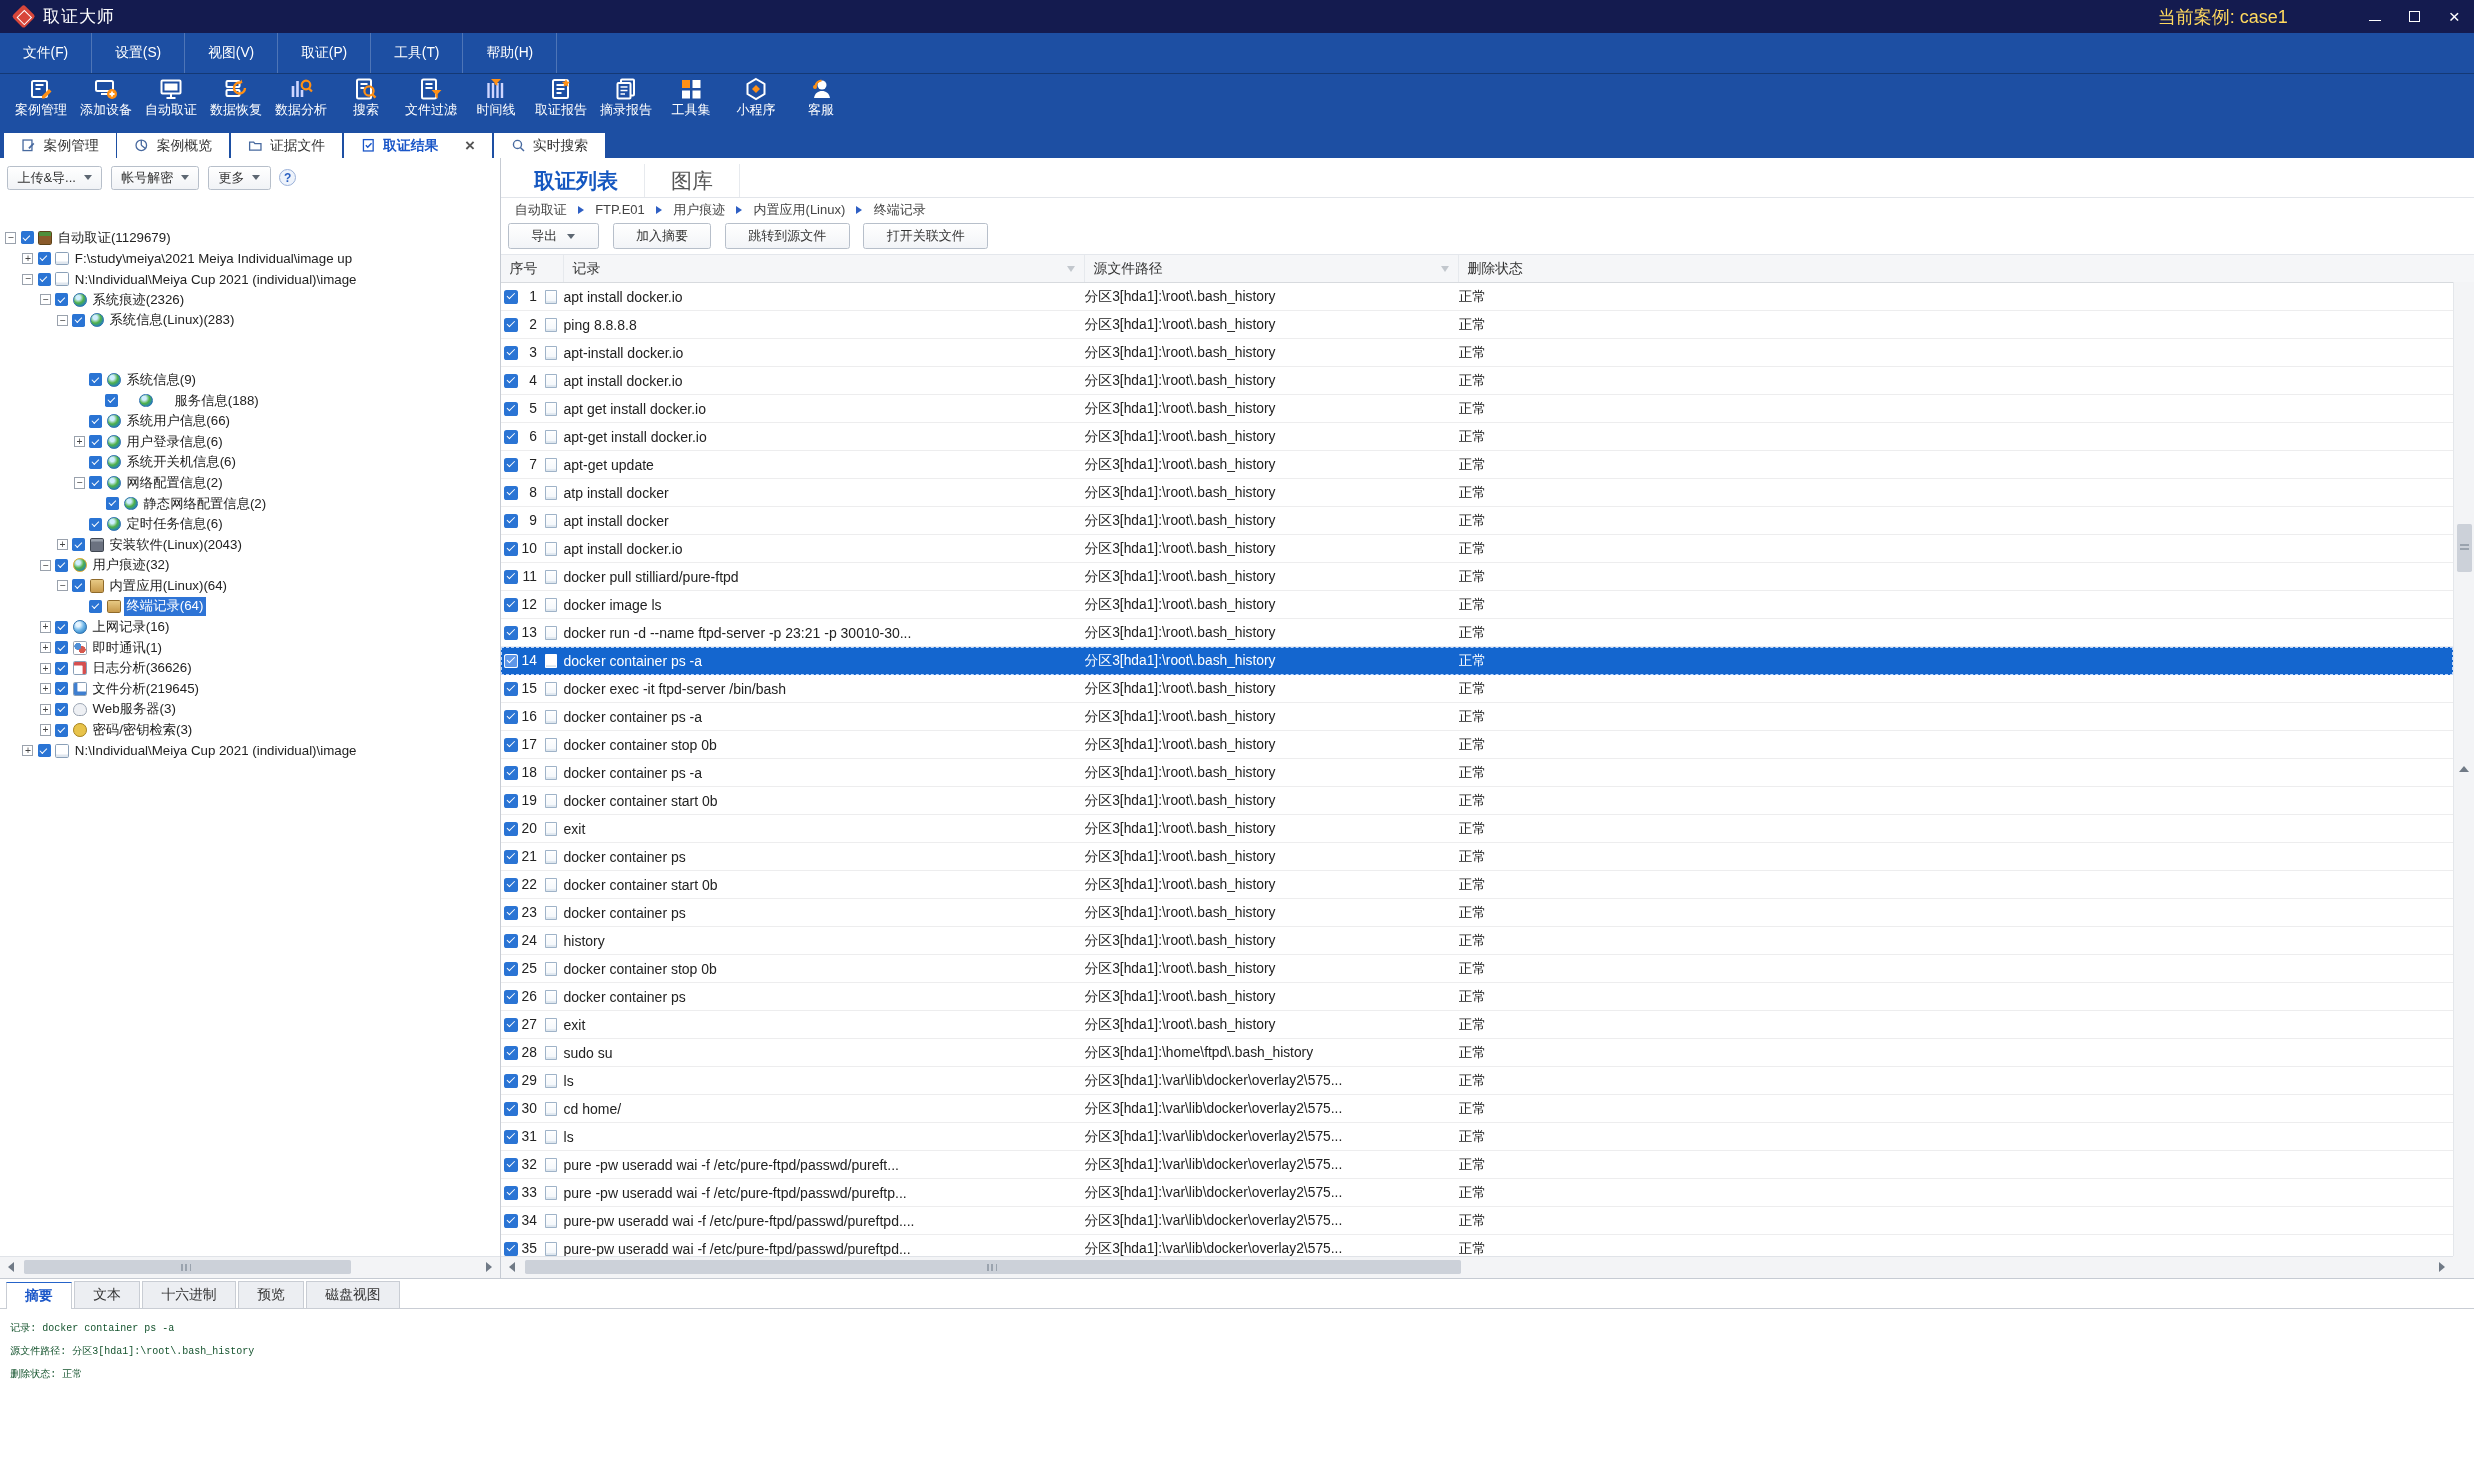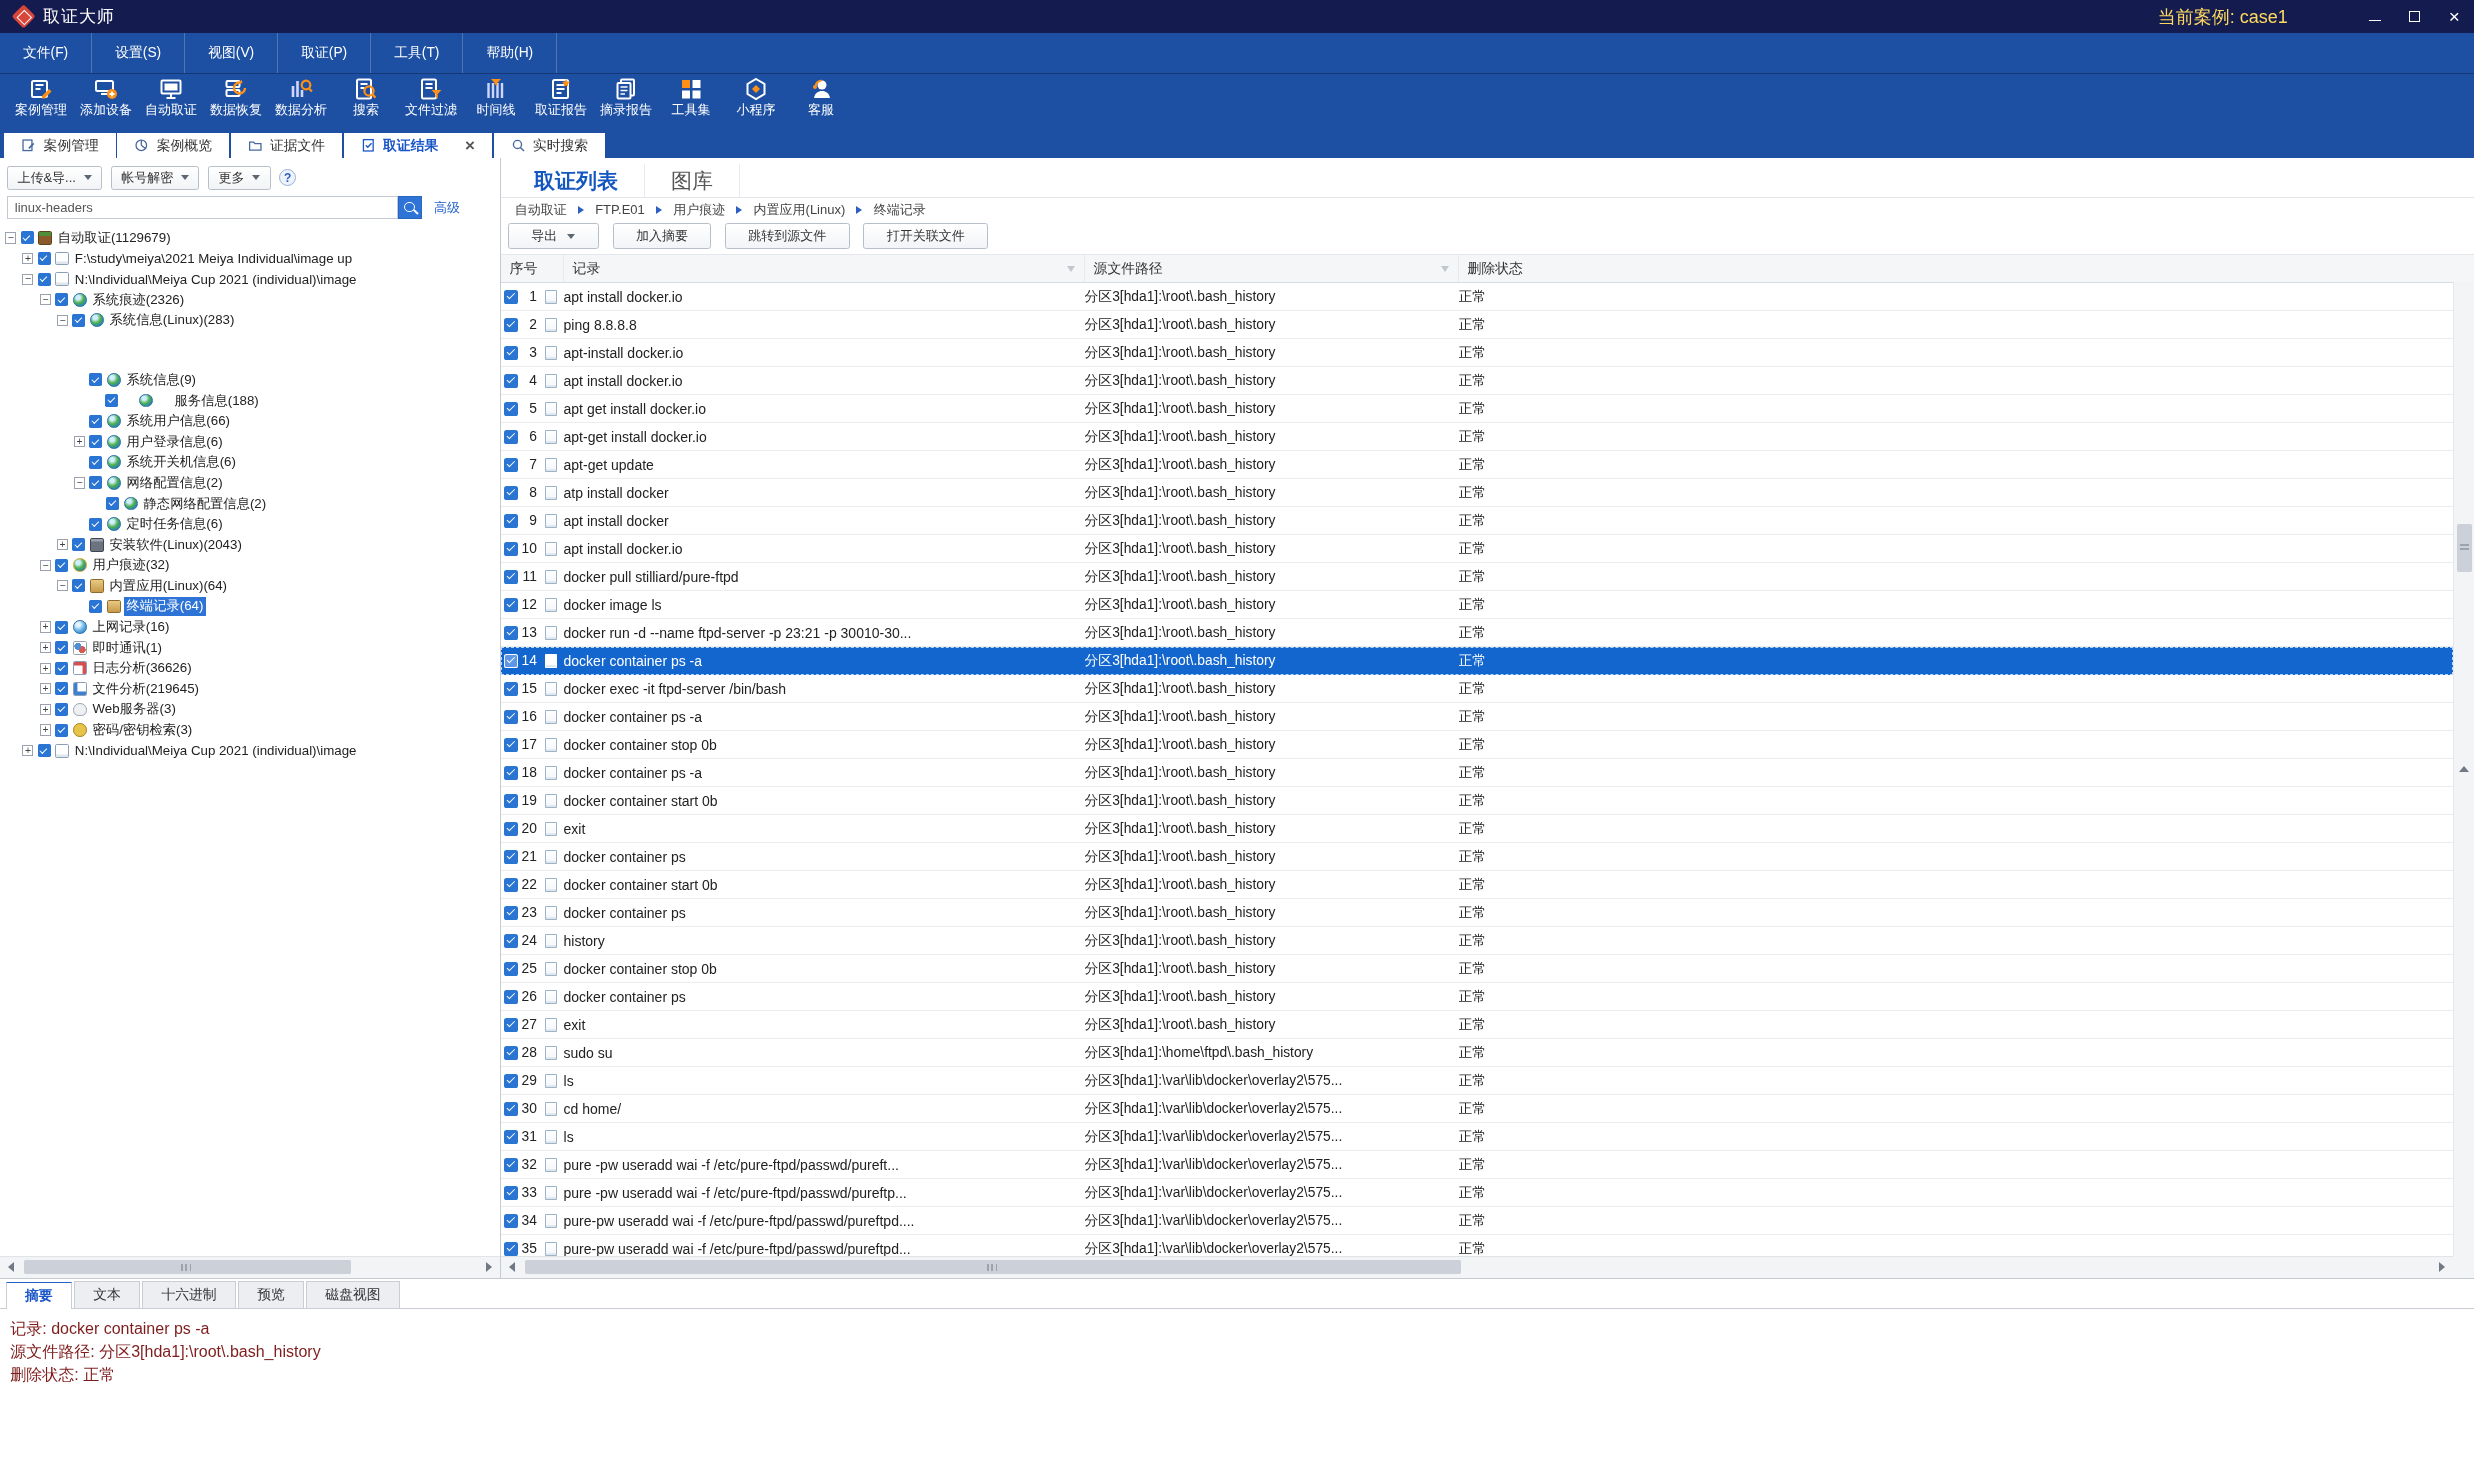--- a/index.html
+++ b/index.html
@@ -146,21 +146,21 @@
   .main-hscroll{right:22.3px}
   .main-hthumb{width:936px;margin-left:1.7px}
   .scorner{position:absolute;right:0;bottom:0;width:22.3px;height:22.3px;background:#f3f4f6}
 
   
   .bottom-panel{height:206px;border-top:0.9px solid #c6cbd3;background:#fff}
   .bp-tabs{height:30px;display:flex;align-items:flex-end;gap:2.6px;padding:2.6px 6px 0;border-bottom:0.9px solid #c9cdd4}
   .bp-tab{height:27px;display:flex;align-items:center;padding:0 18px;font-size:13.8px;background:#eceef2;
     border:0.9px solid #c9cdd4;border-bottom:none;color:#333;cursor:pointer;position:relative}
   .bp-tab.active{background:#fff;color:var(--accent);font-weight:bold;border-top:1.7px solid #2563c9;top:0.9px}
-  .bp-content{padding:7.7px 10.3px;font-family:Liberation Sans, sans-serif;font-size:16px;color:#7f1d1d;line-height:23px}
+  .bp-content{padding:7.7px 10.3px;font-family:Liberation Mono, monospace;font-size:10px;color:#14532d;line-height:23px}
 </style>
 </head>
 <body>
 
 <div class="titlebar">
   <span class="logo"></span>
   <span class="app-title">取证大师</span>
   <span class="tspacer"></span>
   <span class="case-label">当前案例: case1</span>
   <span class="winbtns">
@@ -337,25 +337,20 @@
         <div class="dropbtn">
           <span>帐号解密</span>
           <span class="caret"></span>
         </div>
         <div class="dropbtn">
           <span>更多</span>
           <span class="caret"></span>
         </div>
         <div class="helpdot">?</div>
       </div>
-    <div class="lp-search">
-      <input class="search-input" value="linux-headers" style="">
-      <span class="search-btn"></span>
-      <span class="adv-link">高级</span>
-    </div>
     <div class="tree" id="tree">
         <div class="tnode" style="padding-left: 5.2px;">
           <span class="exp">−</span>
           <span class="tcb"></span>
           <span class="nico nico-archive"></span>
           <span class="tlabel-node">自动取证(1129679)</span>
         </div>
         <div class="tnode" style="padding-left: 22.3px;">
           <span class="exp">+</span>
           <span class="tcb"></span>

